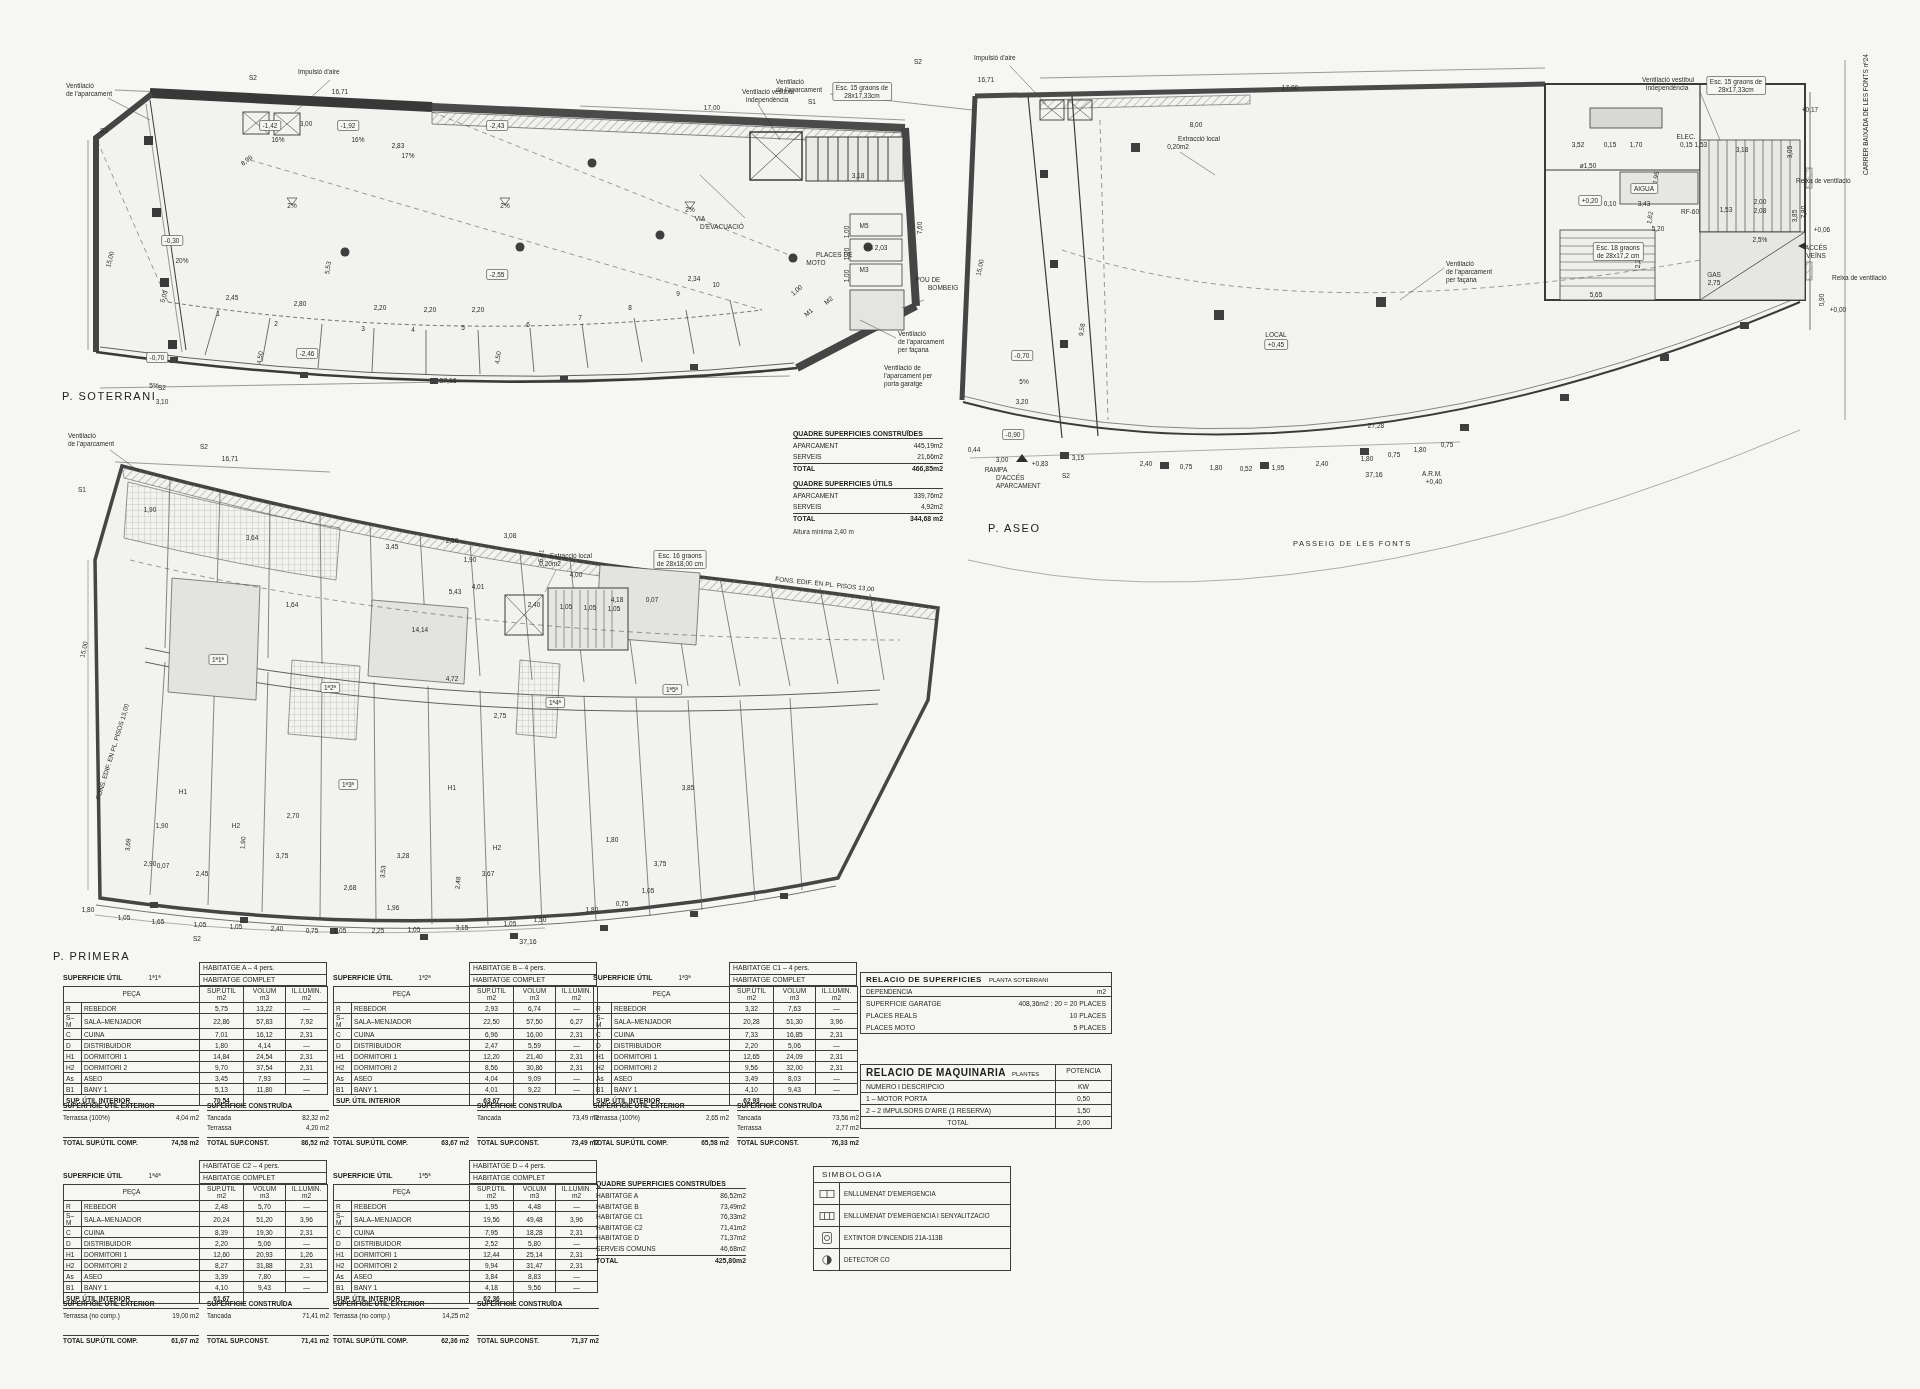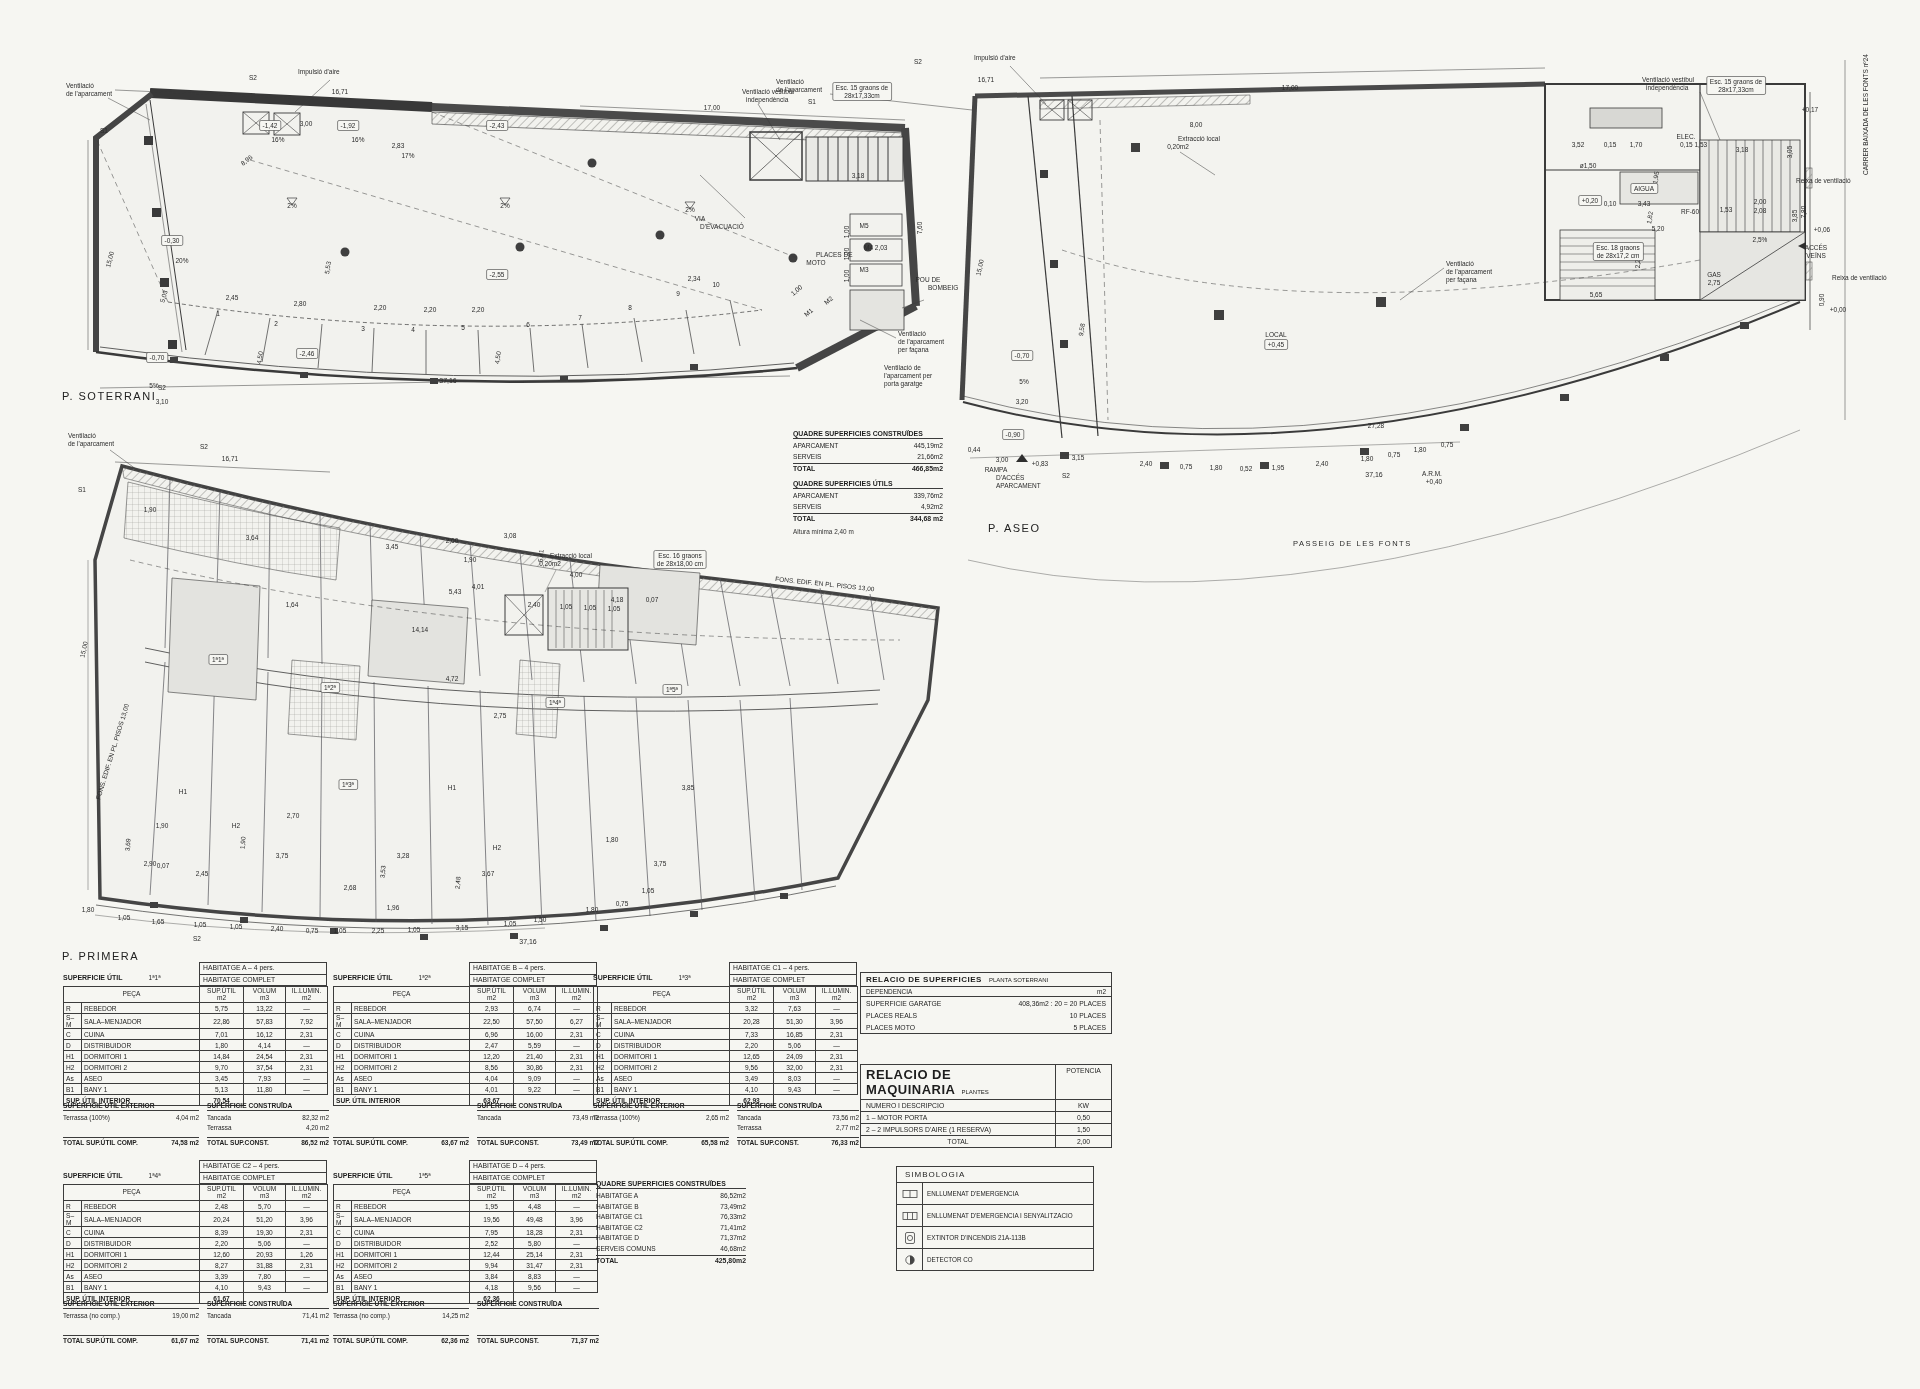--- a/index.html
+++ b/index.html
@@ -37,21 +37,21 @@
   .rel{position:absolute;border:1px solid #3c3c3c;font-size:6.8px;}
   .rel .r-title{padding:2px 5px;border-bottom:0.9px solid #3c3c3c;}
   .rel .r-title b{font-size:8px;font-weight:bold;letter-spacing:0.5px;}
   .rel .r-title span.sub{font-size:6px;margin-left:7px;}
   .rel .r-sub{display:flex;justify-content:space-between;padding:1px 5px;border-bottom:0.9px solid #3c3c3c;font-size:6.4px;}
   .rel .r-row{display:flex;justify-content:space-between;padding:2.5px 5px;}
   .maq{position:absolute;border:1px solid #3c3c3c;display:grid;grid-template-columns:1fr 56px;font-size:6.8px;}
   .maq>div{border-bottom:0.9px solid #3c3c3c;padding:2px 5px;}
   .maq>div.rc{border-left:0.9px solid #3c3c3c;text-align:center;}
   .maq>div.last{border-bottom:none;}
-  .maq b.t{font-size:13px;letter-spacing:0.5px;}
+  .maq b.t{font-size:10px;letter-spacing:0.5px;}
   .maq span.sub{font-size:6px;margin-left:6px;}
   .sim{position:absolute;border:1px solid #3c3c3c;width:196px;font-size:6.3px;}
   .sim .s-title{font-size:8px;letter-spacing:1px;padding:3px 8px;border-bottom:0.9px solid #3c3c3c;}
   .sim .s-row{display:grid;grid-template-columns:26px 1fr;align-items:center;border-bottom:0.9px solid #3c3c3c;min-height:21px;}
   .sim .s-row:last-child{border-bottom:none;}
   .sim .s-ic{border-right:0.9px solid #3c3c3c;height:100%;display:flex;align-items:center;justify-content:center;}
   .sim .s-lab{padding:0 4px;}
 </style>
 </head>
 <body>
@@ -548,21 +548,21 @@
         <text x="592" y="912" font-size="6.5" text-anchor="middle">1,80</text>
         <text x="622" y="906" font-size="6.5" text-anchor="middle">0,75</text>
         <text x="648" y="893" font-size="6.5" text-anchor="middle">1,05</text>
         <text x="528" y="944" font-size="7" text-anchor="middle">37,16</text>
         <text x="197" y="941" font-size="6.5" text-anchor="middle">S2</text>
       </g>
 </svg>
 
 <div class="ptitle" style="left:62px;top:390px">P. SOTERRANI</div>
 <div class="ptitle" style="left:988px;top:522px">P. ASEO</div>
-<div class="ptitle" style="left:62px;top:950px">P. PRIMERA</div>
+<div class="ptitle" style="left:53px;top:950px">P. PRIMERA</div>
 
 <div id="sot-quadres" class="panel" style="left:793px;top:430px;width:150px">
       <div class="qlist" style="position: relative;">
         <div class="q-title">QUADRE SUPERFICIES CONSTRUÏDES</div>
         <div class="q-row">
           <span>APARCAMENT</span>
           <span>445,19m2</span>
         </div>
         <div class="q-row">
           <span>SERVEIS</span>
@@ -1271,21 +1271,21 @@
       <div class="rc">POTENCIA</div>
       <div>NUMERO I DESCRIPCIO</div>
       <div class="rc">KW</div>
       <div>1 – MOTOR PORTA</div>
       <div class="rc">0,50</div>
       <div>2 – 2 IMPULSORS D'AIRE (1 RESERVA)</div>
       <div class="rc">1,50</div>
       <div class="last" style="text-align: center;">TOTAL</div>
       <div class="rc last">2,00</div>
     </div>
-<div id="simbologia" class="sim" style="left:896px;top:1166px">
+<div id="simbologia" class="sim" style="left:813px;top:1166px">
       <div class="s-title">SIMBOLOGIA</div>
       <div class="s-row">
         <span class="s-ic">
           <svg width="18" height="12">
             <rect x="2" y="2.5" width="14" height="7" fill="none" stroke="#444" stroke-width="0.8"></rect>
             <line x1="9" y1="2.5" x2="9" y2="9.5" stroke="#444" stroke-width="0.8"></line>
           </svg>
         </span>
         <span class="s-lab">ENLLUMENAT D'EMERGENCIA</span>
       </div>

